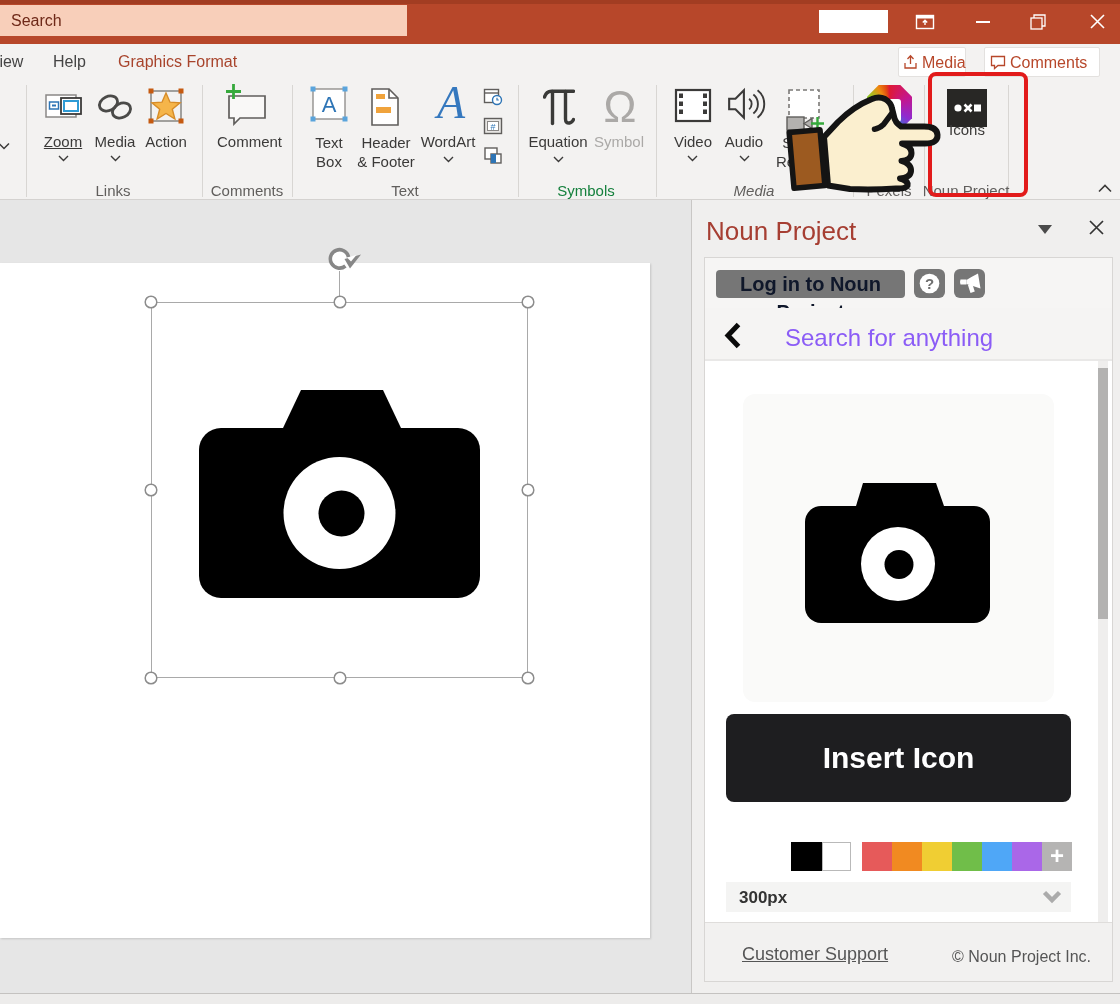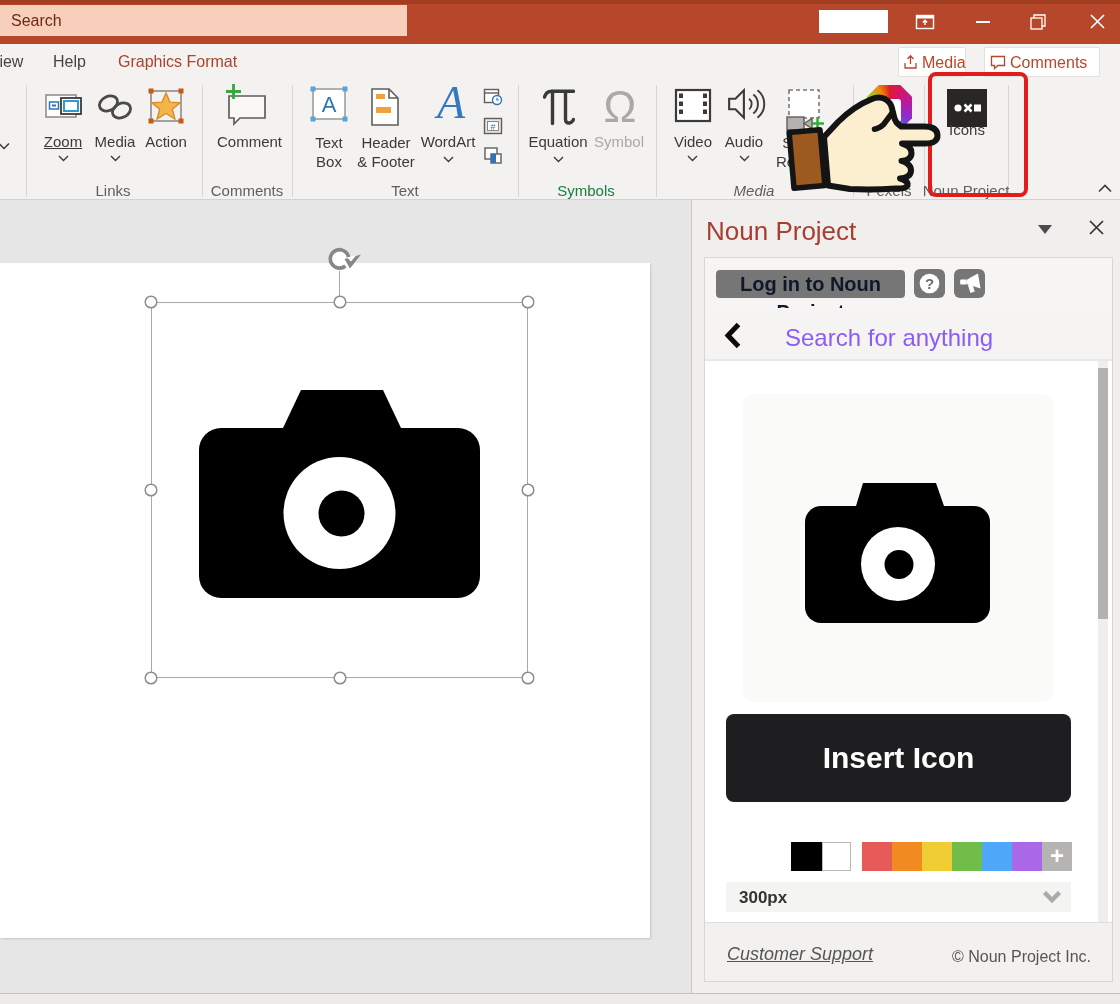--- a/index.html
+++ b/index.html
@@ -349,19 +349,19 @@
         <svg class="abs" style="left:316px;top:8px;" width="20" height="14" viewBox="0 0 20 14">
             <path d="M2.5 2.5 L10 10 L17.5 2.5" fill="none" stroke="#ABABAB" stroke-width="4.5"></path>
           </svg>
       </div>
 
       <div class="abs" style="left:393px;top:0;width:10px;height:561px;background:#EFEEED;"></div>
       <div class="abs" style="left:393px;top:7px;width:10px;height:251px;background:#B3B2B1;"></div>
     </div>
 
     <div class="abs" style="left:0;top:664px;width:407px;height:59px;background:#F2F1F0;border-top:1px solid #DFDDDB;">
-      <div class="abs" style="left:22px;top:21px;font-size:18px;color:#555;text-decoration:underline;font-style:italic;">Customer Support</div>
+      <div class="abs" style="left:37px;top:21px;font-size:18px;color:#555;text-decoration:underline;">Customer Support</div>
       <div class="abs" style="left:0;top:25px;width:386px;text-align:right;font-size:16px;color:#555;">© Noun Project Inc.</div>
     </div>
   </div>
 </div>
 
 <div class="abs" style="left:0;top:993px;width:1120px;height:11px;background:#EDECEB;border-top:1px solid #C4C2C0;"></div>
 
 </body></html>

